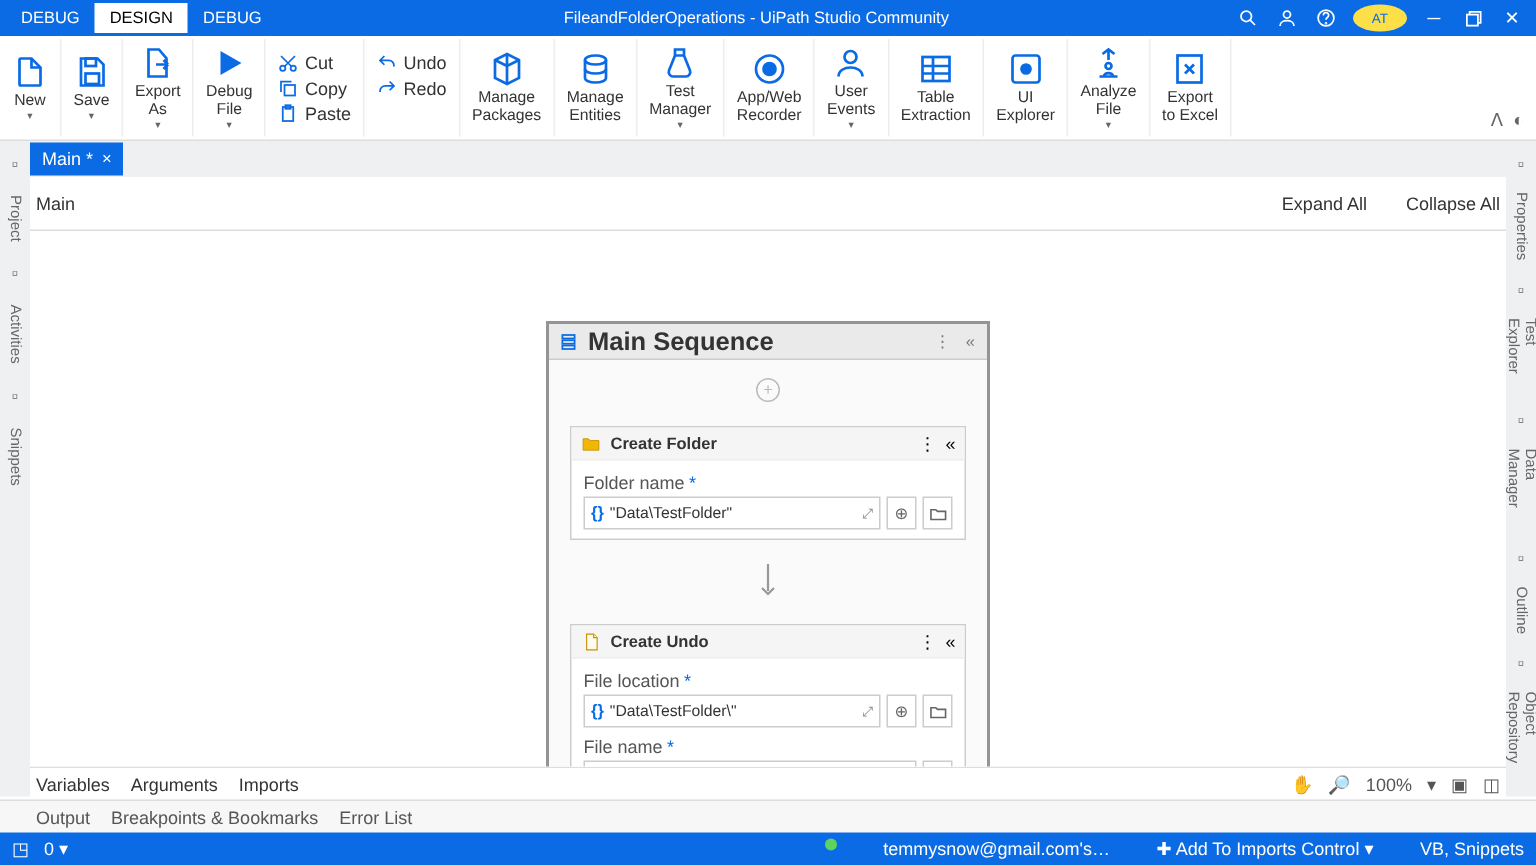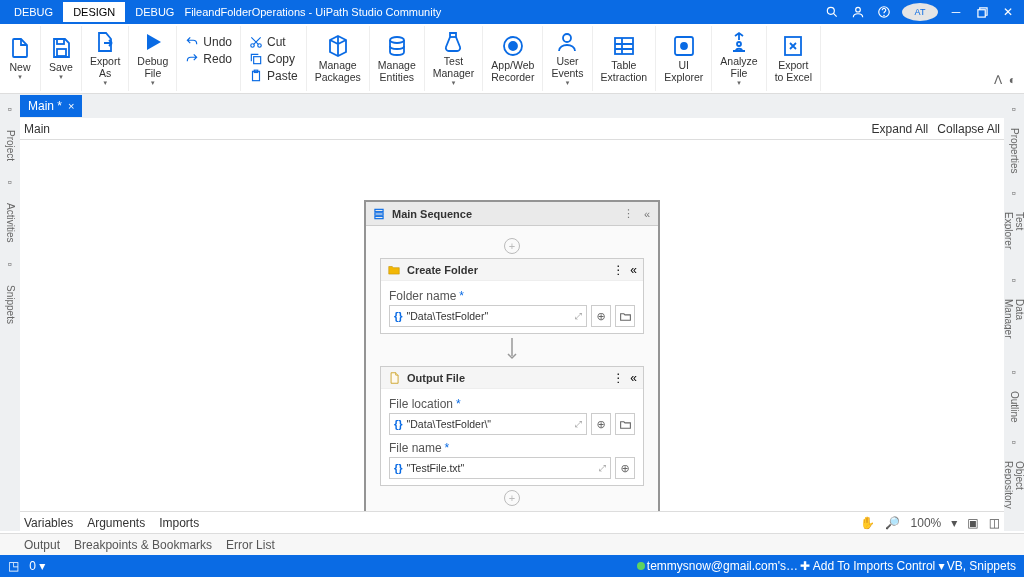--- a/index.html
+++ b/index.html
@@ -1,73 +1,73 @@
 <!DOCTYPE html>
 <html><head>
 <meta charset="utf-8">
 <style>
 *{margin:0;padding:0;box-sizing:border-box;font-family:"Segoe UI",Arial,sans-serif;font-size:12px}
 body{width:1024px;height:577px;overflow:hidden;display:flex;flex-direction:column;background:#fff}
 .titlebar{height:24px;background:#0a6be4;color:#fff;display:flex;align-items:center;padding:0 4px}
 .menutabs{display:flex;gap:0}
 .menutab{padding:4px 10px;cursor:pointer;font-size:11px}
 .menutab.active{background:#fff;color:#000}
-.titlecenter{flex:1;font-size:11px}
+.titlecenter{flex:1;text-align:center;font-size:11px}
 .titleright{display:flex;align-items:center;gap:10px;padding-right:4px}
 .titleicon{width:16px;height:16px;display:flex;align-items:center;justify-content:center;cursor:pointer;color:#fff}
-.avatar{width:36px;height:18px;border-radius:50%;background:#e5e5e5;color:#0a6be4;font-size:9px;font-weight:normal;display:flex;align-items:center;justify-content:center}
+.avatar{width:36px;height:18px;border-radius:50%;background:#fde047;color:#0a6be4;font-size:9px;font-weight:normal;display:flex;align-items:center;justify-content:center}
 .ribbon{height:70px;background:#fff;border-bottom:1px solid #ddd;display:flex;align-items:stretch;padding:2px 0}
 .rgroup{display:flex;flex-direction:column;align-items:center;justify-content:center;padding:2px 8px;border-right:1px solid #eee;cursor:pointer}
 .rgroup .ricon{width:24px;height:24px;color:#0a6be4;margin-bottom:2px}
 .rgroup .rlabel{font-size:10.5px;text-align:center;line-height:1.1;color:#333}
 .rgroup .rdd{font-size:7px;color:#666}
 .rsmallgroup{display:flex;flex-direction:column;padding:2px 6px;border-right:1px solid #eee;justify-content:center;gap:1px}
 .rsmall{display:flex;align-items:center;gap:4px;font-size:10.5px;color:#333;cursor:pointer;padding:1px 2px}
 .rsmall .sicon{width:14px;height:14px;color:#0a6be4}
 .ribbonend{margin-left:auto;display:flex;align-items:flex-end;gap:6px;padding:4px 8px;color:#666}
 .tabbar{height:24px;background:#eef0f2;display:flex;align-items:center;padding-left:20px;position:relative}
 .leftpanels{position:absolute;left:0;top:94px;bottom:46px;width:20px;background:#eef0f2;display:flex;flex-direction:column;align-items:center;gap:12px;padding-top:8px;color:#666}
 .rightpanels{position:absolute;right:0;top:94px;bottom:46px;width:20px;background:#eef0f2;display:flex;flex-direction:column;align-items:center;gap:10px;padding-top:8px;color:#666}
 .vtab{writing-mode:vertical-rl;font-size:10px;cursor:pointer;padding:2px}
 .filetab{background:#0a6be4;color:#fff;padding:4px 8px;font-size:11px;display:flex;align-items:center;gap:6px;cursor:pointer}
 .filetab .x{cursor:pointer;font-size:11px}
-.breadcrumb{height:22px;border-bottom:1px solid #ddd;display:flex;align-items:center;padding:0 24px;font-size:11px;color:#333}
-.breadright{margin-left:auto;display:flex;gap:9px}
+.breadcrumb{height:36px;border-bottom:1px solid #ddd;display:flex;align-items:center;padding:0 24px;font-size:11px;color:#333}
+.breadright{margin-left:auto;display:flex;gap:26px}
 .breadright span{cursor:pointer}
 .canvas{flex:1;background:#fff;position:relative;overflow:hidden;margin:0 20px}
 .seqbox{position:absolute;left:50%;top:60px;transform:translateX(-50%);width:296px;border:2px solid #949494;background:#fafafa}
 .seqhdr{height:24px;background:#eaeaea;border-bottom:1px solid #ccc;display:flex;align-items:center;padding:0 6px;gap:6px}
 .seqhdr .ticon{width:14px;height:14px}
-.seqhdr .ttxt{font-weight:bold;font-size:11px;color:#333}
+.seqhdr .ttxt{font-weight:bold;font-size:17px;color:#333}
 .seqhdr .spacer{flex:1}
 .seqhdr .hctl{cursor:pointer;color:#777;font-size:11px;padding:0 2px}
 .seqbody{padding:10px 14px}
 .plusrow{text-align:center;color:#bbb;margin:2px 0}
 .pluscircle{display:inline-block;width:16px;height:16px;border:1px solid #bbb;border-radius:50%;line-height:14px;font-size:11px;cursor:pointer}
-.activity{border:1px solid #ccc;background:#fff;margin:4px 0}
+.activity{border:1px solid #ccc;background:#fff;margin:16px 0}
 .acthdr{height:22px;border-bottom:1px solid #eee;display:flex;align-items:center;padding:0 6px;gap:6px;background:#f5f5f5}
 .acthdr .aicon{width:14px;height:14px}
 .acthdr .atxt{font-weight:bold;font-size:11px;color:#333}
 .acthdr .spacer{flex:1}
 .actbody{padding:6px 8px}
 .fldlabel{font-size:10.5px;color:#555;margin:2px 0}
 .fldlabel .req{color:#0a6be4}
 .inputrow{display:flex;align-items:center;gap:4px}
 .exprinput{flex:1;height:22px;border:1px solid #ccc;display:flex;align-items:center;padding:0 4px;gap:4px;background:#fff}
 .exprinput .brace{color:#0a6be4;font-weight:bold;font-size:11px}
 .exprinput .val{font-size:10.5px;color:#333}
 .exprinput .expand{margin-left:auto;color:#888;font-size:9px;cursor:pointer}
 .inlinebtn{width:20px;height:22px;border:1px solid #ccc;display:flex;align-items:center;justify-content:center;cursor:pointer;color:#666;background:#fff;font-size:11px}
 .connector{display:flex;justify-content:center;margin:2px 0}
 .connector svg{color:#999}
 .bottombar{height:22px;border-top:1px solid #ddd;display:flex;align-items:center;padding:0 24px;gap:14px;font-size:11px;color:#333;background:#fff}
 .bottomright{margin-left:auto;display:flex;align-items:center;gap:10px;color:#555}
 .outputbar{height:22px;border-top:1px solid #ddd;display:flex;align-items:center;padding:0 24px;gap:14px;font-size:11px;color:#555;background:#f7f7f7}
 .statusbar{height:22px;background:#0a6be4;color:#fff;display:flex;align-items:center;padding:0 8px;gap:10px;font-size:11px}
-.statusbar .sright{margin-left:auto;display:flex;align-items:center;gap:2px}
+.statusbar .sright{margin-left:auto;display:flex;align-items:flex-start;gap:31px}
 .greendot{width:8px;height:8px;border-radius:50%;background:#5fd35f}
 svg{display:block}
 </style>
 </head>
 <body>
 
 <div class="titlebar">
   <div class="menutabs">
     <div class="menutab">DEBUG</div>
     <div class="menutab active">DESIGN</div>
@@ -137,55 +137,55 @@
       <svg class="ricon" viewBox="0 0 24 24" fill="#0a6be4">
         <path d="M6 4l14 8-14 8z"></path>
       </svg>
       <div class="rlabel" style="white-space:pre-line">Debug
 File</div>
       <div class="rdd">▾</div>
     </div>
   <div class="rsmallgroup">
     <div class="rsmall">
         <svg class="sicon" viewBox="0 0 24 24" fill="none" stroke="currentColor" stroke-width="2">
-          <path d="M9 14L4 9l5-5M4 9h10a6 6 0 016 6v1"></path>
-        </svg>
-        <span>Undo</span>
-      </div>
-    <div class="rsmall">
-        <svg class="sicon" viewBox="0 0 24 24" fill="none" stroke="currentColor" stroke-width="2">
-          <path d="M15 14l5-5-5-5M20 9H10a6 6 0 00-6 6v1"></path>
-        </svg>
-        <span>Redo</span>
-      </div>
-    <div style="height:16px"></div>
-  </div>
-  <div class="rsmallgroup">
-    <div class="rsmall">
-        <svg class="sicon" viewBox="0 0 24 24" fill="none" stroke="currentColor" stroke-width="2">
           <circle cx="6" cy="18" r="3"></circle>
           <circle cx="18" cy="18" r="3"></circle>
           <path d="M8 16L20 4M16 16L4 4"></path>
         </svg>
         <span>Cut</span>
       </div>
     <div class="rsmall">
         <svg class="sicon" viewBox="0 0 24 24" fill="none" stroke="currentColor" stroke-width="2">
           <rect x="8" y="8" width="12" height="12"></rect>
           <path d="M4 16V4h12"></path>
         </svg>
         <span>Copy</span>
       </div>
     <div class="rsmall">
         <svg class="sicon" viewBox="0 0 24 24" fill="none" stroke="currentColor" stroke-width="2">
           <rect x="6" y="4" width="12" height="16"></rect>
           <rect x="9" y="2" width="6" height="4"></rect>
         </svg>
         <span>Paste</span>
       </div>
+  </div>
+  <div class="rsmallgroup">
+    <div class="rsmall">
+        <svg class="sicon" viewBox="0 0 24 24" fill="none" stroke="currentColor" stroke-width="2">
+          <path d="M9 14L4 9l5-5M4 9h10a6 6 0 016 6v1"></path>
+        </svg>
+        <span>Undo</span>
+      </div>
+    <div class="rsmall">
+        <svg class="sicon" viewBox="0 0 24 24" fill="none" stroke="currentColor" stroke-width="2">
+          <path d="M15 14l5-5-5-5M20 9H10a6 6 0 00-6 6v1"></path>
+        </svg>
+        <span>Redo</span>
+      </div>
+    <div style="height:16px"></div>
   </div>
   <div class="rgroup">
       <svg class="ricon" viewBox="0 0 24 24" fill="none" stroke="currentColor" stroke-width="1.8">
         <path d="M12 2l8 4v12l-8 4-8-4V6z"></path>
         <path d="M12 2v20M4 6l8 4 8-4"></path>
       </svg>
       <div class="rlabel" style="white-space:pre-line">Manage
 Packages</div>
     </div>
   <div class="rgroup">
@@ -346,21 +346,21 @@
             <path d="M2 16l4 4 4-4"></path>
           </svg>
         </div>
 
       <div class="activity">
         <div class="acthdr">
           <svg class="aicon" viewBox="0 0 24 24" fill="#fffaee" stroke="#c49200" stroke-width="1.3">
               <path d="M7 3h8l4 4v14H7z"></path>
               <path d="M15 3v4h4"></path>
             </svg>
-          <span class="atxt">Output File</span>
+          <span class="atxt">Create Undo</span>
           <span class="spacer"></span>
           <span class="hctl">⋮</span>
           <span class="hctl">«</span>
         </div>
         <div class="actbody">
           <div class="fldlabel"><span>File location</span> <span class="req">*</span></div>
           <div class="inputrow">
             <div class="exprinput">
               <span class="brace">{}</span>
               <span class="val">"Data\TestFolder\"</span>

